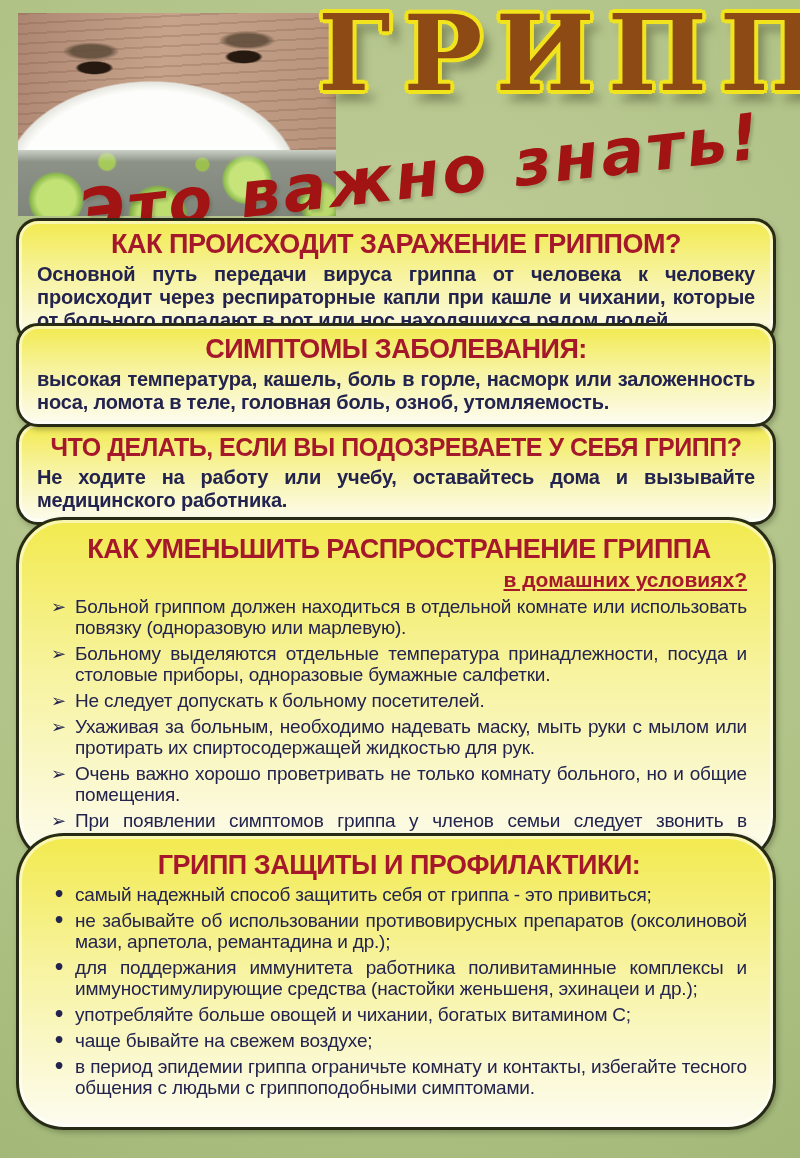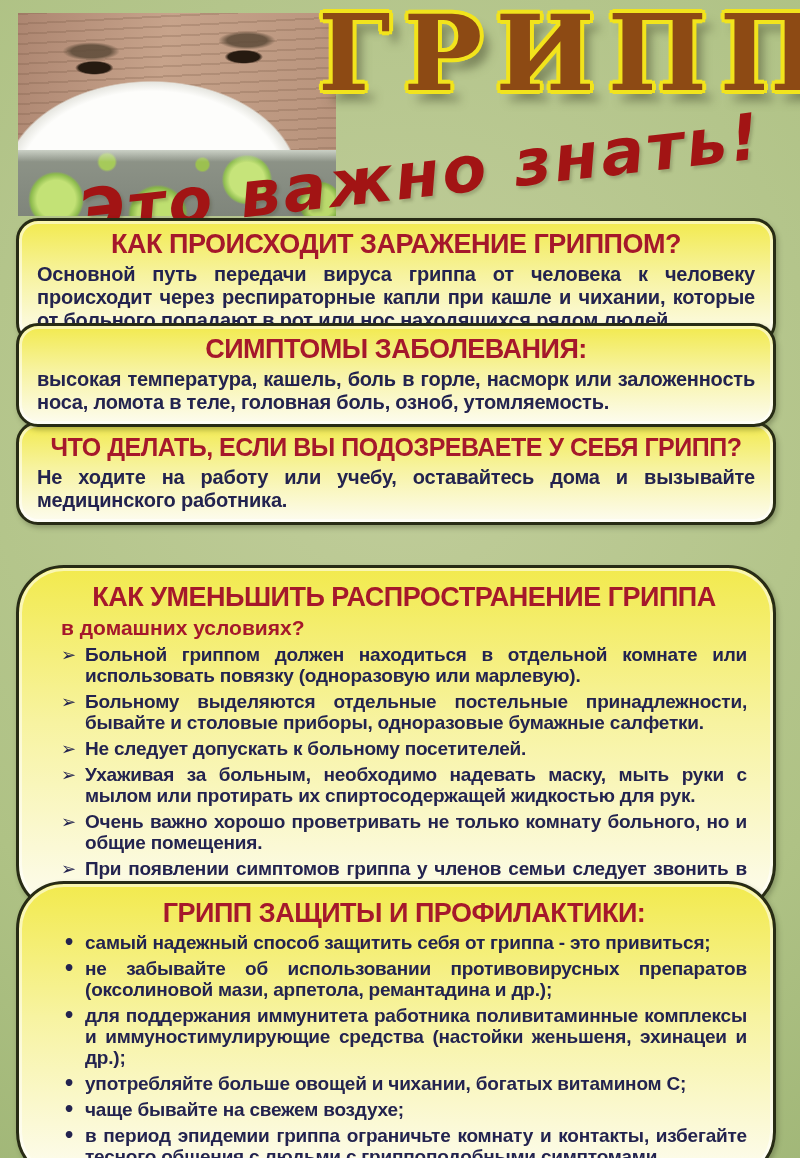--- a/index.html
+++ b/index.html
@@ -50,49 +50,49 @@
     text-shadow:2px 3px 3px rgba(70,70,45,.25);
   }
   
   .box{
     position:absolute;left:16px;width:760px;box-sizing:border-box;
     background:linear-gradient(#f2ea4e 0%, #f7f3a0 45%, #fdfcf0 100%);
     border:3px solid #272b15;box-shadow:inset 0 0 0 3px rgba(255,255,255,.55), 2px 3px 5px rgba(60,70,40,.35);
     padding:8px 18px 10px 18px;
   }
   .r-small{border-radius:22px;}
-  .r-big{border-radius:48px;padding-left:42px;padding-right:26px;margin-top:48px;}
+  .r-big{border-radius:48px;padding-left:32px;padding-right:26px;}
   .box1{top:218px;min-height:99px;}
   .box2{top:323px;min-height:87px;}
   .box3{top:421px;min-height:87px;}
   .box4{top:517px;min-height:293px;padding-top:14px;}
   .box5{top:833px;min-height:297px;padding-top:14px;}
   .box h2{
     margin:0 0 3px 0;text-align:center;color:#a5182b;
     font-size:27px;line-height:31px;font-weight:bold;letter-spacing:-0.5px;
   }
   .box h2.long{font-size:25px;}
   .box h3{
-    margin:0 0 5px 0;text-align:left;color:#a5182b;
-    font-size:21px;line-height:23px;font-weight:bold;
+    margin:0 0 5px 0;text-align:right;color:#a5182b;
+    font-size:21px;line-height:23px;font-weight:bold;text-decoration:underline;
   }
   .box p{
     margin:0;color:#23234f;font-weight:bold;font-size:20px;line-height:23px;
     text-align:justify;letter-spacing:-0.2px;
   }
   .list{display:block;}
   .bullet-item{display:flex;margin:0 0 5px 0;}
   .bullet-item:last-child{margin-bottom:0;}
   .bullet-item .marker{
     flex:0 0 24px;color:#23234f;font-weight:bold;font-size:18px;line-height:21px;
     font-family:"DejaVu Sans",sans-serif;
   }
   .dots .bullet-item .marker{flex:0 0 22px;font-size:19px;padding-left:2px;}
   .bullet-item .bullet-text{
-    flex:1;color:#23234f;font-weight:bold;font-size:19px;line-height:21px;
+    flex:1;color:#23234f;font-weight:normal;font-size:19px;line-height:21px;
     text-align:justify;letter-spacing:-0.2px;
   }
 </style>
 </head>
 <body>
 
 <div class="poster">
 
   <div class="photo-man"></div>
   <div class="photo-virus"></div>
@@ -118,21 +118,21 @@
   <section class="box box4 r-big">
     <h2>КАК УМЕНЬШИТЬ РАСПРОСТРАНЕНИЕ ГРИППА</h2>
     <h3>в домашних условиях?</h3>
     <div class="list arrows">
         <div class="bullet-item">
           <span class="marker">➢</span>
           <span class="bullet-text">Больной гриппом должен находиться в отдельной комнате или использовать повязку (одноразовую или марлевую).</span>
         </div>
         <div class="bullet-item">
           <span class="marker">➢</span>
-          <span class="bullet-text">Больному выделяются отдельные постельные принадлежности, бывайте и столовые приборы, одноразовые бумажные салфетки.</span>
+          <span class="bullet-text">Больному выделяются отдельные температура принадлежности, посуда и столовые приборы, одноразовые бумажные салфетки.</span>
         </div>
         <div class="bullet-item">
           <span class="marker">➢</span>
           <span class="bullet-text">Не следует допускать к больному посетителей.</span>
         </div>
         <div class="bullet-item">
           <span class="marker">➢</span>
           <span class="bullet-text">Ухаживая за больным, необходимо надевать маску, мыть руки с мылом или протирать их спиртосодержащей жидкостью для рук.</span>
         </div>
         <div class="bullet-item">

